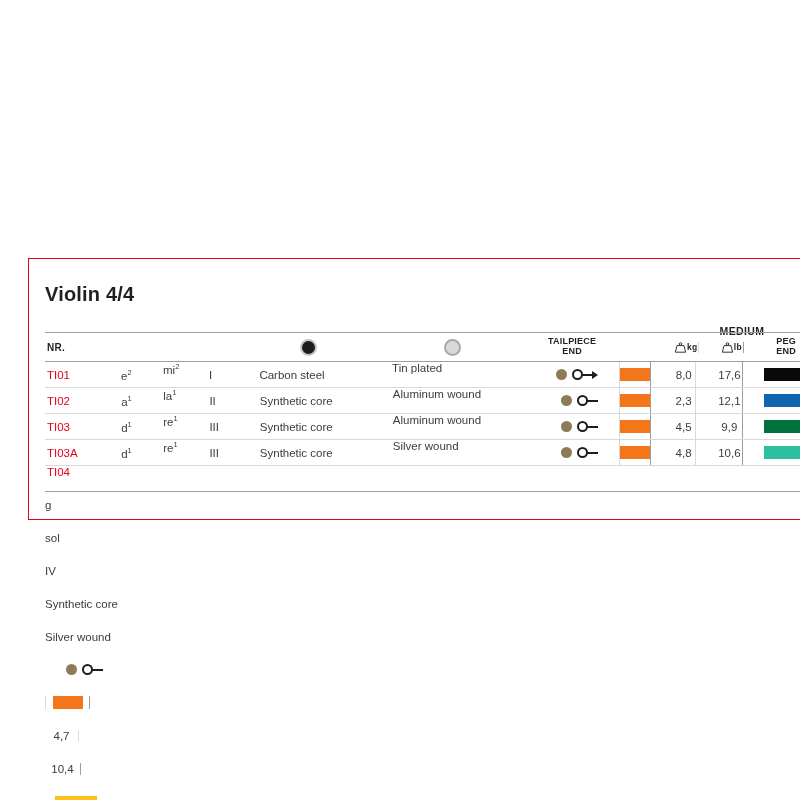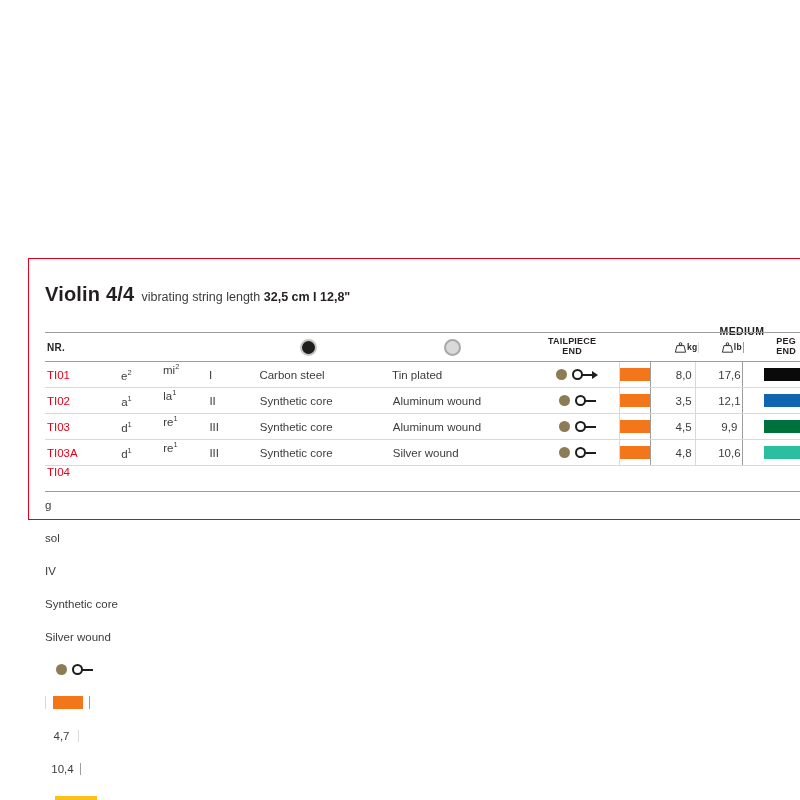--- a/index.html
+++ b/index.html
@@ -84,22 +84,22 @@
     align-items: center;
   }
   .row.last { border-bottom: 1px solid #9d9d9c; flex-direction: column; }
 
   
   .c-nr      { width: 78px; padding-left: 2px; display: flex; align-items: center; }
   .c-note    { width: 30px; display: flex; align-items: center; }
   .c-solf    { width: 36px; display: flex; align-items: flex-start; }
   .c-rom     { width: 42px; display: flex; align-items: center; }
   .c-core    { width: 160px; display: flex; align-items: center; }
-  .c-wind    { width: 205px; display: flex; align-items: center; }
-  .c-tail    { width: 58px;  display: flex; align-items: center; justify-content: center; }
+  .c-wind    { width: 205px; display: flex; align-items: flex-start; }
+  .c-tail    { width: 58px;  display: flex; align-items: center; justify-content: flex-end; }
   .c-tailcol { width: 45px;  display: flex; align-items: center; justify-content: center;
                border-left: 1px solid #d9d9d9; border-right:1px solid #9d9d9c; }
   .c-kg      { width: 34px; display: flex; align-items: center; justify-content: center;
                border-right: 1px solid #d9d9d9; }
   .c-lb      { width: 36px; display: flex; align-items: center; justify-content: center;
                border-right: 1px solid #9d9d9c; }
   .c-peg     { width: 62px; display: flex; align-items: center; justify-content: center; }
 
   .hdr-txt {
     font-size: 10px;
@@ -164,21 +164,20 @@
 </style>
 </head>
 <body>
 
 <div id="page">
 
   <div class="panel">
 
     <div class="title-row">
       <span class="title-main">Violin 4/4</span>
-      <span class="title-sub"><span>vibrating string length </span><b>32,5 cm I 12,8"</b></span>
     </div>
 
     <div class="medium-label">MEDIUM</div>
 
     <div class="tbl">
 
       <div class="row header">
         <div class="c-nr">
           <span class="hdr-txt">NR.</span>
         </div>
@@ -292,21 +291,21 @@
                 <span class="loop-grp">
                   <span class="loop-ring"></span>
                   <span class="loop-stem"></span>
                 </span>
               </div>
             </div>
             <div class="c-tailcol">
               <span class="chip" style="background:#f4761a"></span>
             </div>
             <div class="c-kg">
-              <span class="note-txt">3,5</span>
+              <span class="note-txt">2,3</span>
             </div>
             <div class="c-lb">
               <span class="note-txt">12,1</span>
             </div>
             <div class="c-peg">
               <span class="peg-chip" style="background:#0f65b0"></span>
             </div>
           </div>
           <div class="row">
             <div class="c-nr">

